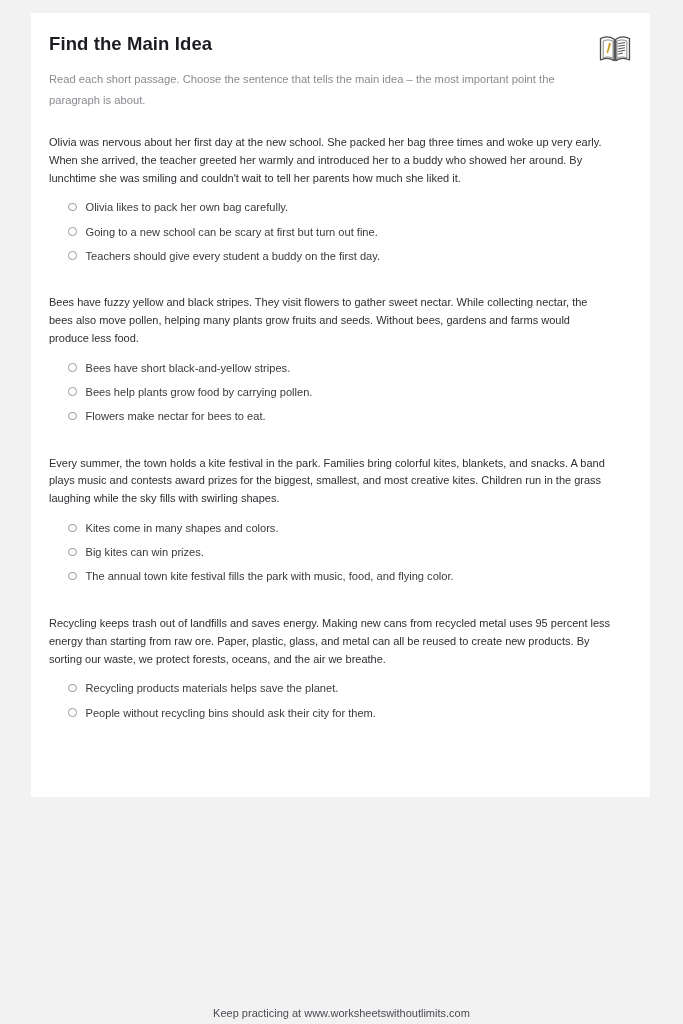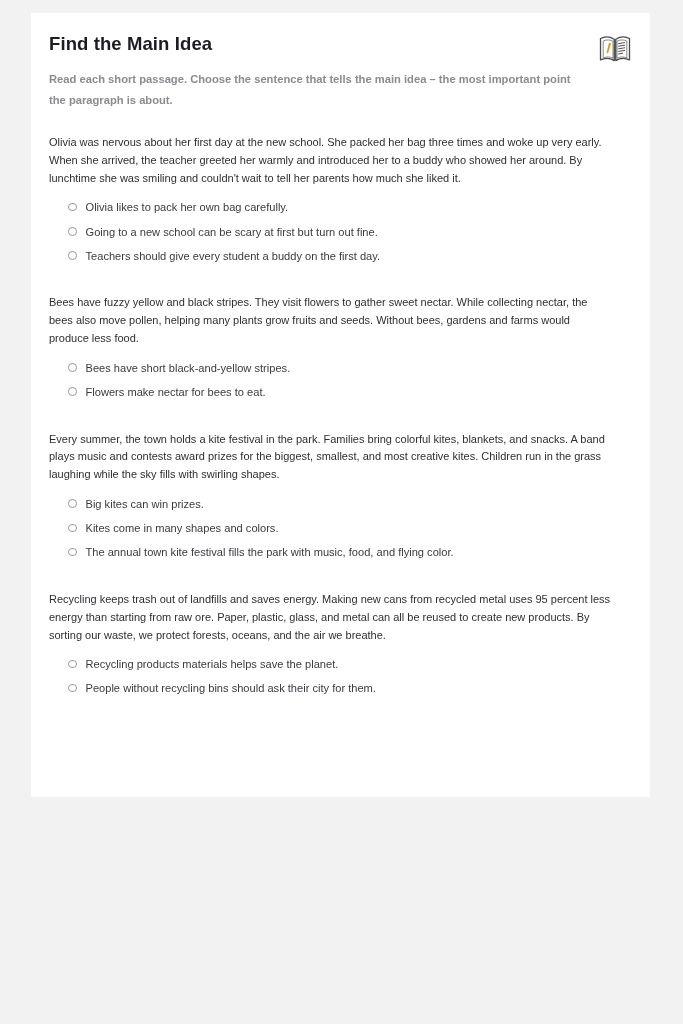--- a/index.html
+++ b/index.html
@@ -40,21 +40,20 @@
     color: #1c1c22;
     letter-spacing: 0.1px;
     line-height: 1.2;
   }
   .subtitle {
     margin: 14px 0 0 0;
     font-size: 11.2px;
     color: #8b8b92;
     line-height: 1.82;
     max-width: 530px;
-    font-weight: bold;
   }
   .book-icon {
     position: absolute;
     right: 0px;
     top: 1px;
     width: 34px;
     height: 30px;
   }
   .passages {
     margin-top: 24px;
@@ -165,35 +164,39 @@
 
       <div class="passage-block">
         <p class="passage-text">Bees have fuzzy yellow and black stripes. They visit flowers to gather sweet nectar. While collecting nectar, the bees also move pollen, helping many plants grow fruits and seeds. Without bees, gardens and farms would produce less food.</p>
         <ul class="options">
           <li class="option-row">
             <span class="radio"></span>
             <span class="option-label">Bees have short black-and-yellow stripes.</span>
           </li>
           <li class="option-row">
             <span class="radio"></span>
+            <span class="option-label">Bees help plants grow food by carrying pollen.</span>
+          </li>
+          <li class="option-row">
+            <span class="radio"></span>
             <span class="option-label">Flowers make nectar for bees to eat.</span>
           </li>
         </ul>
       </div>
 
       <div class="passage-block">
         <p class="passage-text">Every summer, the town holds a kite festival in the park. Families bring colorful kites, blankets, and snacks. A band plays music and contests award prizes for the biggest, smallest, and most creative kites. Children run in the grass laughing while the sky fills with swirling shapes.</p>
         <ul class="options">
           <li class="option-row">
             <span class="radio"></span>
+            <span class="option-label">Kites come in many shapes and colors.</span>
+          </li>
+          <li class="option-row">
+            <span class="radio"></span>
             <span class="option-label">Big kites can win prizes.</span>
-          </li>
-          <li class="option-row">
-            <span class="radio"></span>
-            <span class="option-label">Kites come in many shapes and colors.</span>
           </li>
           <li class="option-row">
             <span class="radio"></span>
             <span class="option-label">The annual town kite festival fills the park with music, food, and flying color.</span>
           </li>
         </ul>
       </div>
 
       <div class="passage-block">
         <p class="passage-text">Recycling keeps trash out of landfills and saves energy. Making new cans from recycled metal uses 95 percent less energy than starting from raw ore. Paper, plastic, glass, and metal can all be reused to create new products. By sorting our waste, we protect forests, oceans, and the air we breathe.</p>
@@ -205,14 +208,15 @@
           <li class="option-row">
             <span class="radio"></span>
             <span class="option-label">People without recycling bins should ask their city for them.</span>
           </li>
         </ul>
       </div>
 
     </div>
   </div>
 
+  <div class="footer">Keep practicing at www.worksheetswithoutlimits.com</div>
 
 </div>
 
 </body></html>

